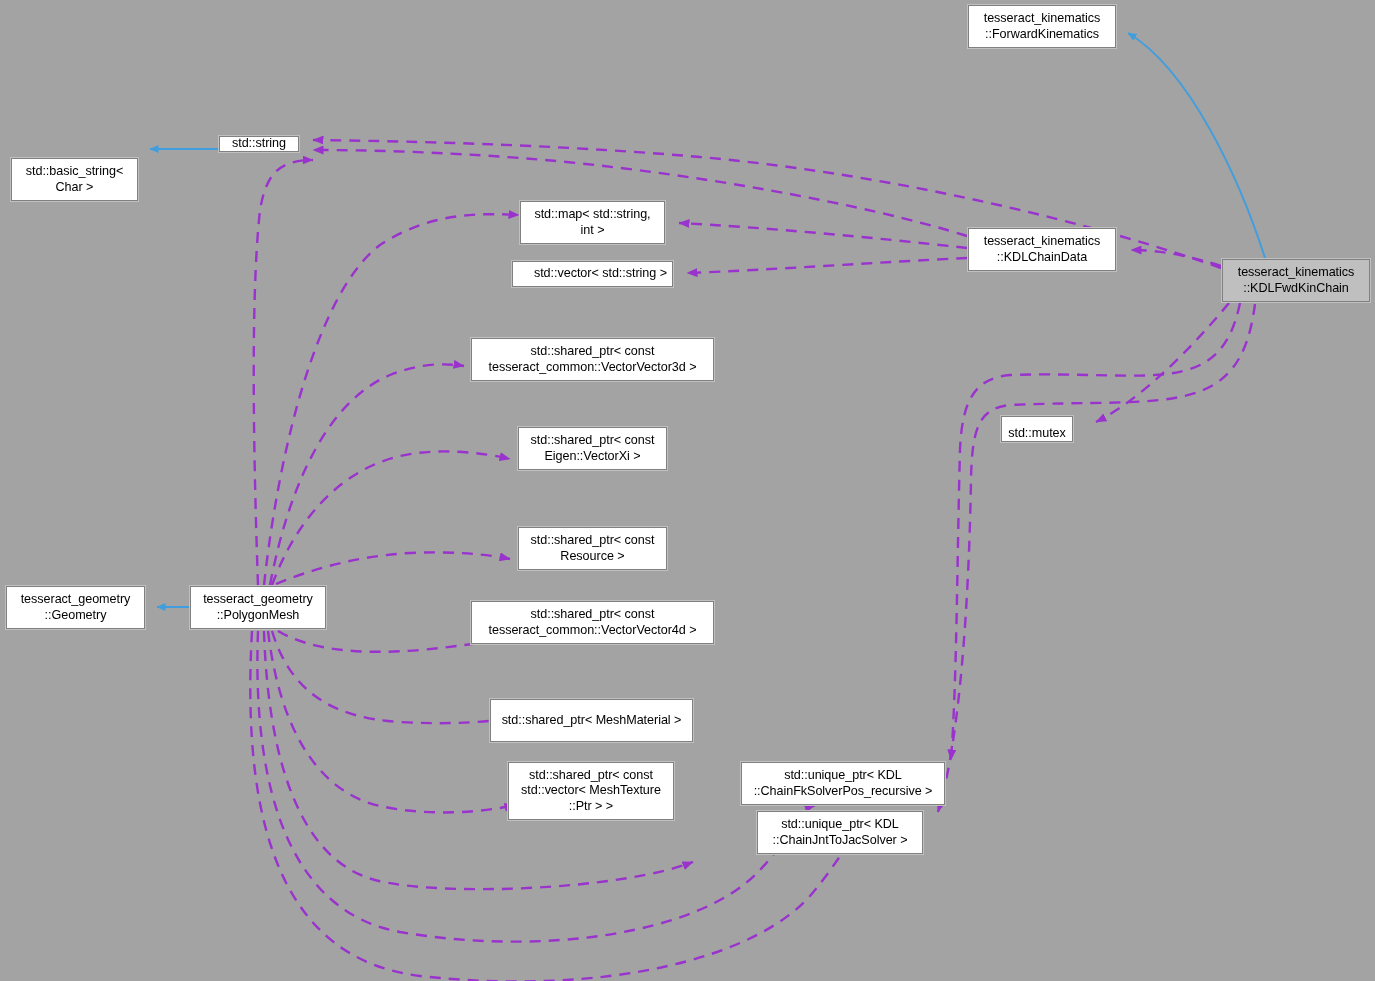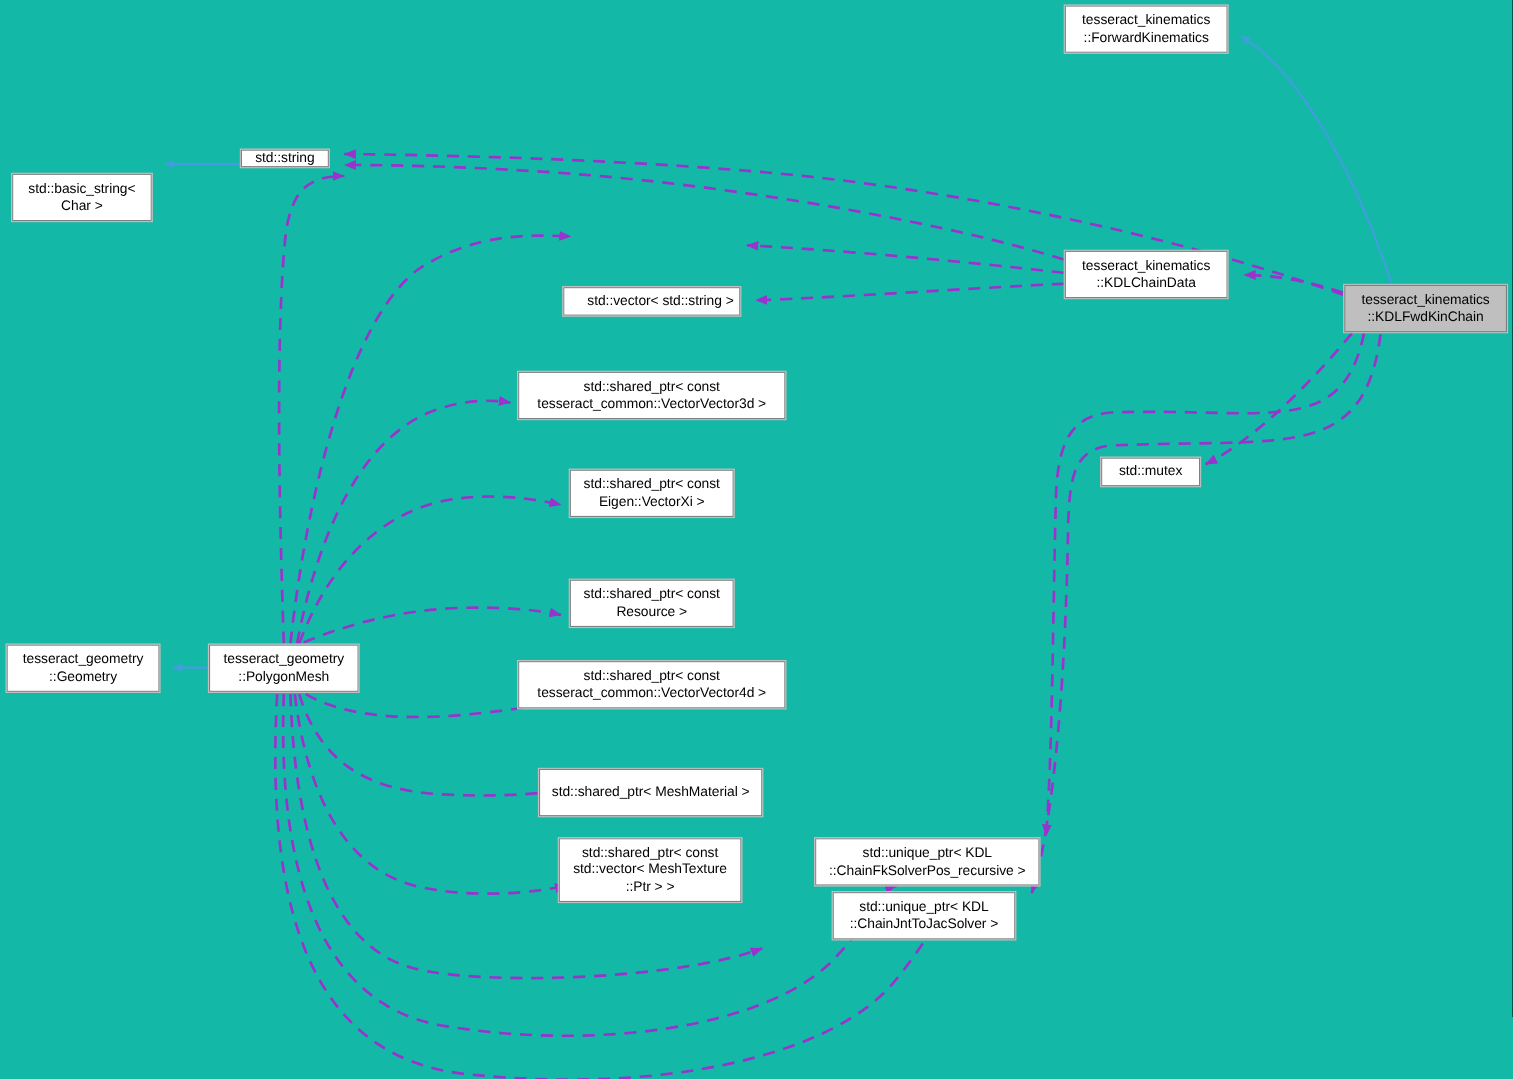--- a/index.html
+++ b/index.html
@@ -10,21 +10,21 @@
   body {
     width: 1375px;
     height: 981px;
     overflow: hidden;
     font-family: "Liberation Sans", sans-serif;
   }
   #diagram-root {
     position: relative;
     width: 1375px;
     height: 981px;
-    background: #14b8a6;
+    background: #a3a3a3;
   }
   svg.edge-layer {
     position: absolute;
     left: 0; top: 0;
     width: 1375px;
     height: 981px;
   }
   .node {
     position: absolute;
     box-sizing: border-box;
@@ -122,20 +122,24 @@
 
   <div class="node" style="left:11px; top:130px; width:127px; height:43px;margin-top:28px;">
     <span class="node-label">std::basic_string&lt;
 Char &gt;</span>
   </div>
 
   <div class="node" style="left:219px; top:136px; width:80px; height:16px;">
     <span class="node-label">std::string</span>
   </div>
 
+  <div class="node" style="left:520px; top:201px; width:145px; height:43px;">
+    <span class="node-label">std::map&lt; std::string,
+int &gt;</span>
+  </div>
 
   <div class="node" style="left:968px; top:228px; width:148px; height:43px;">
     <span class="node-label">tesseract_kinematics
 ::KDLChainData</span>
   </div>
 
   <div class="node" style="left:512px; top:261px; width:161px; height:26px;text-align:right;">
     <span class="node-label">std::vector&lt; std::string &gt;</span>
   </div>
 
@@ -147,21 +151,21 @@
   <div class="node" style="left:471px; top:338px; width:243px; height:43px;">
     <span class="node-label">std::shared_ptr&lt; const
 tesseract_common::VectorVector3d &gt;</span>
   </div>
 
   <div class="node" style="left:518px; top:427px; width:149px; height:43px;">
     <span class="node-label">std::shared_ptr&lt; const
 Eigen::VectorXi &gt;</span>
   </div>
 
-  <div class="node" style="left:1001px; top:416px; width:90px; height:26px;">
+  <div class="node" style="left:1001px; top:416px; width:72px; height:26px;align-items:flex-end;">
     <span class="node-label">std::mutex</span>
   </div>
 
   <div class="node" style="left:518px; top:527px; width:149px; height:43px;">
     <span class="node-label">std::shared_ptr&lt; const
 Resource &gt;</span>
   </div>
 
   <div class="node" style="left:6px; top:586px; width:139px; height:43px;">
     <span class="node-label">tesseract_geometry

